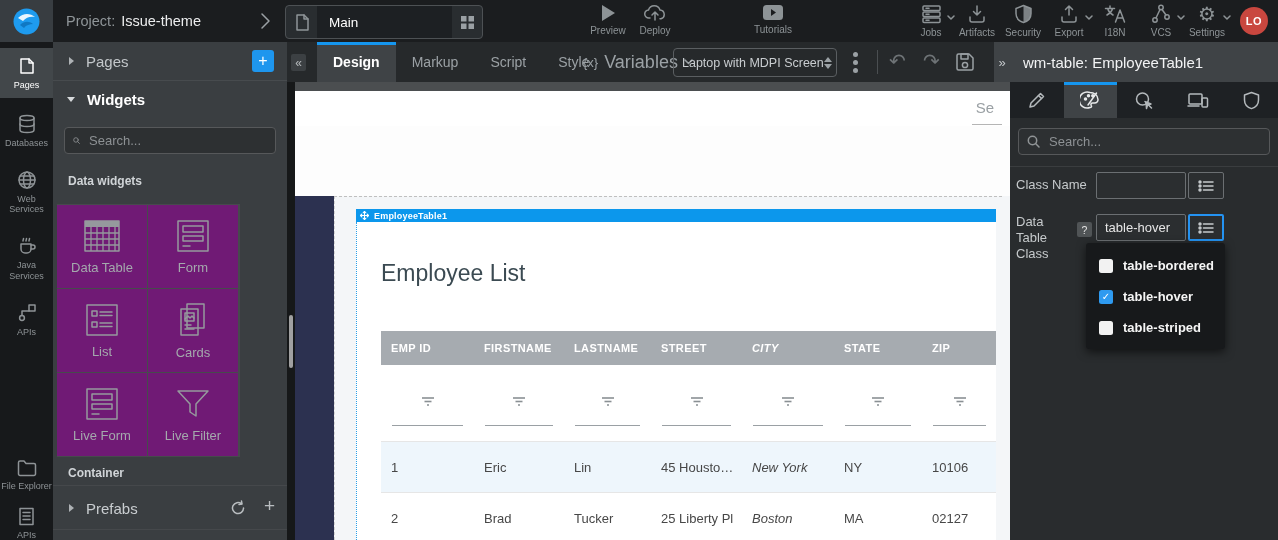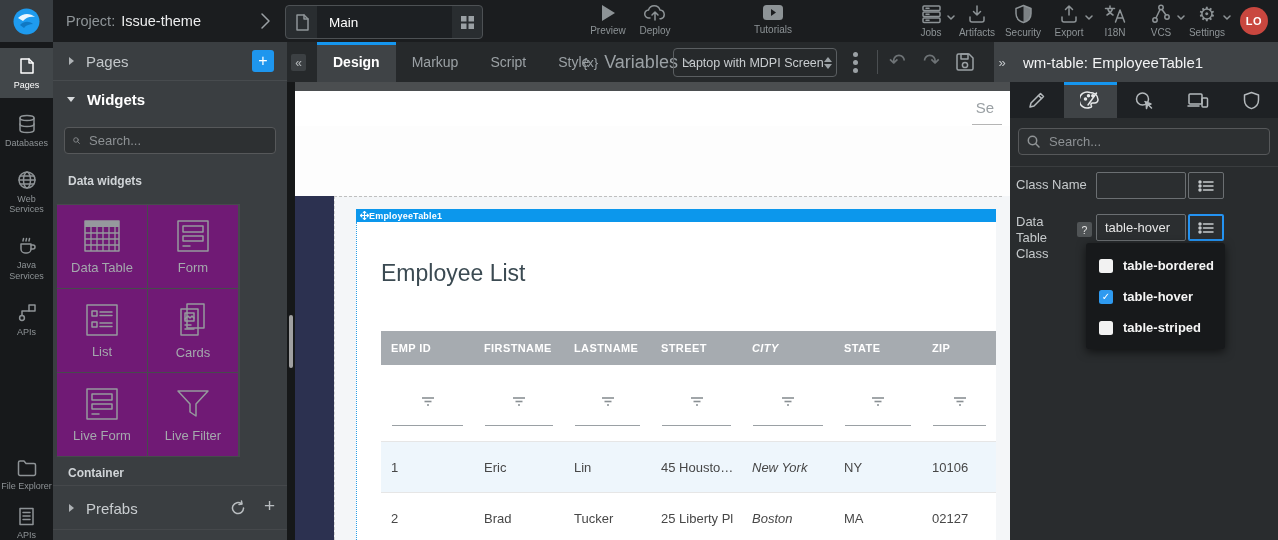--- a/index.html
+++ b/index.html
@@ -92,21 +92,21 @@
   .vthumb{left:2px;top:233px;width:4px;height:53px;background:#a0a0a0;border-radius:2px;}
   .topstrip{left:8px;top:0;width:715px;height:9px;background:#4b4e50;}
   .cnavbar{left:8px;top:9px;width:715px;height:35px;background:#fff;border-bottom:1px solid #e3e3e3;}
   .cnav-se{position:absolute;right:16px;top:8px;color:#9aa0a4;font-size:15px;}
   .cnav-line{position:absolute;right:8px;bottom:1px;width:30px;border-top:1px solid #b5b5b5;}
   .pagewhite{left:8px;top:44px;width:715px;height:70px;background:#fdfdfd;}
   .dot-top{left:47px;top:114px;width:668px;border-top:1px dashed #bfbfbf;}
   .navy{left:8px;top:114px;width:39px;height:344px;background:#2c3150;}
   .pcontent{left:47px;top:114px;width:676px;height:344px;background:#f4f6f8;border-left:1px dashed #d2d2d2;}
   .widget{left:69px;top:127px;width:640px;height:331px;}
-  .selbar{height:13px;background:#0c97ec;display:flex;align-items:center;padding-left:4px;}
+  .selbar{height:13px;background:#0c97ec;display:flex;align-items:center;gap:5px;padding-left:4px;}
   .selbar .lbl{color:#fff;font-size:9px;font-weight:bold;letter-spacing:.2px;}
   .wcard{height:318px;background:#fff;border-left:1px dotted #2aa0e8;overflow:hidden;}
   .ttitle{margin:38px 0 0 24px;font-size:23px;font-weight:400;color:#3b4a52;}
   .dtable{margin:44px 0 0 24px;width:616px;font-size:13px;}
   .thead{display:flex;height:34px;background:#a6abb0;}
   .thead span{line-height:34px;padding-left:10px;color:#fff;font-size:11px;font-weight:bold;letter-spacing:.4px;box-sizing:border-box;overflow:hidden;white-space:nowrap;}
   .c0{width:93px;}.c1{width:90px;}.c2{width:87px;}.c3{width:91px;}.c4{width:92px;font-style:italic;}.c5{width:88px;}.c6{width:75px;}
   .tfilter{display:flex;height:76px;background:#fff;}
   .fcell{display:flex;flex-direction:column;align-items:center;padding-top:31px;box-sizing:border-box;color:#8a9094;}
   .fline{border-bottom:1px solid #9aa0a4;margin-top:17px;width:calc(100% - 22px);}

